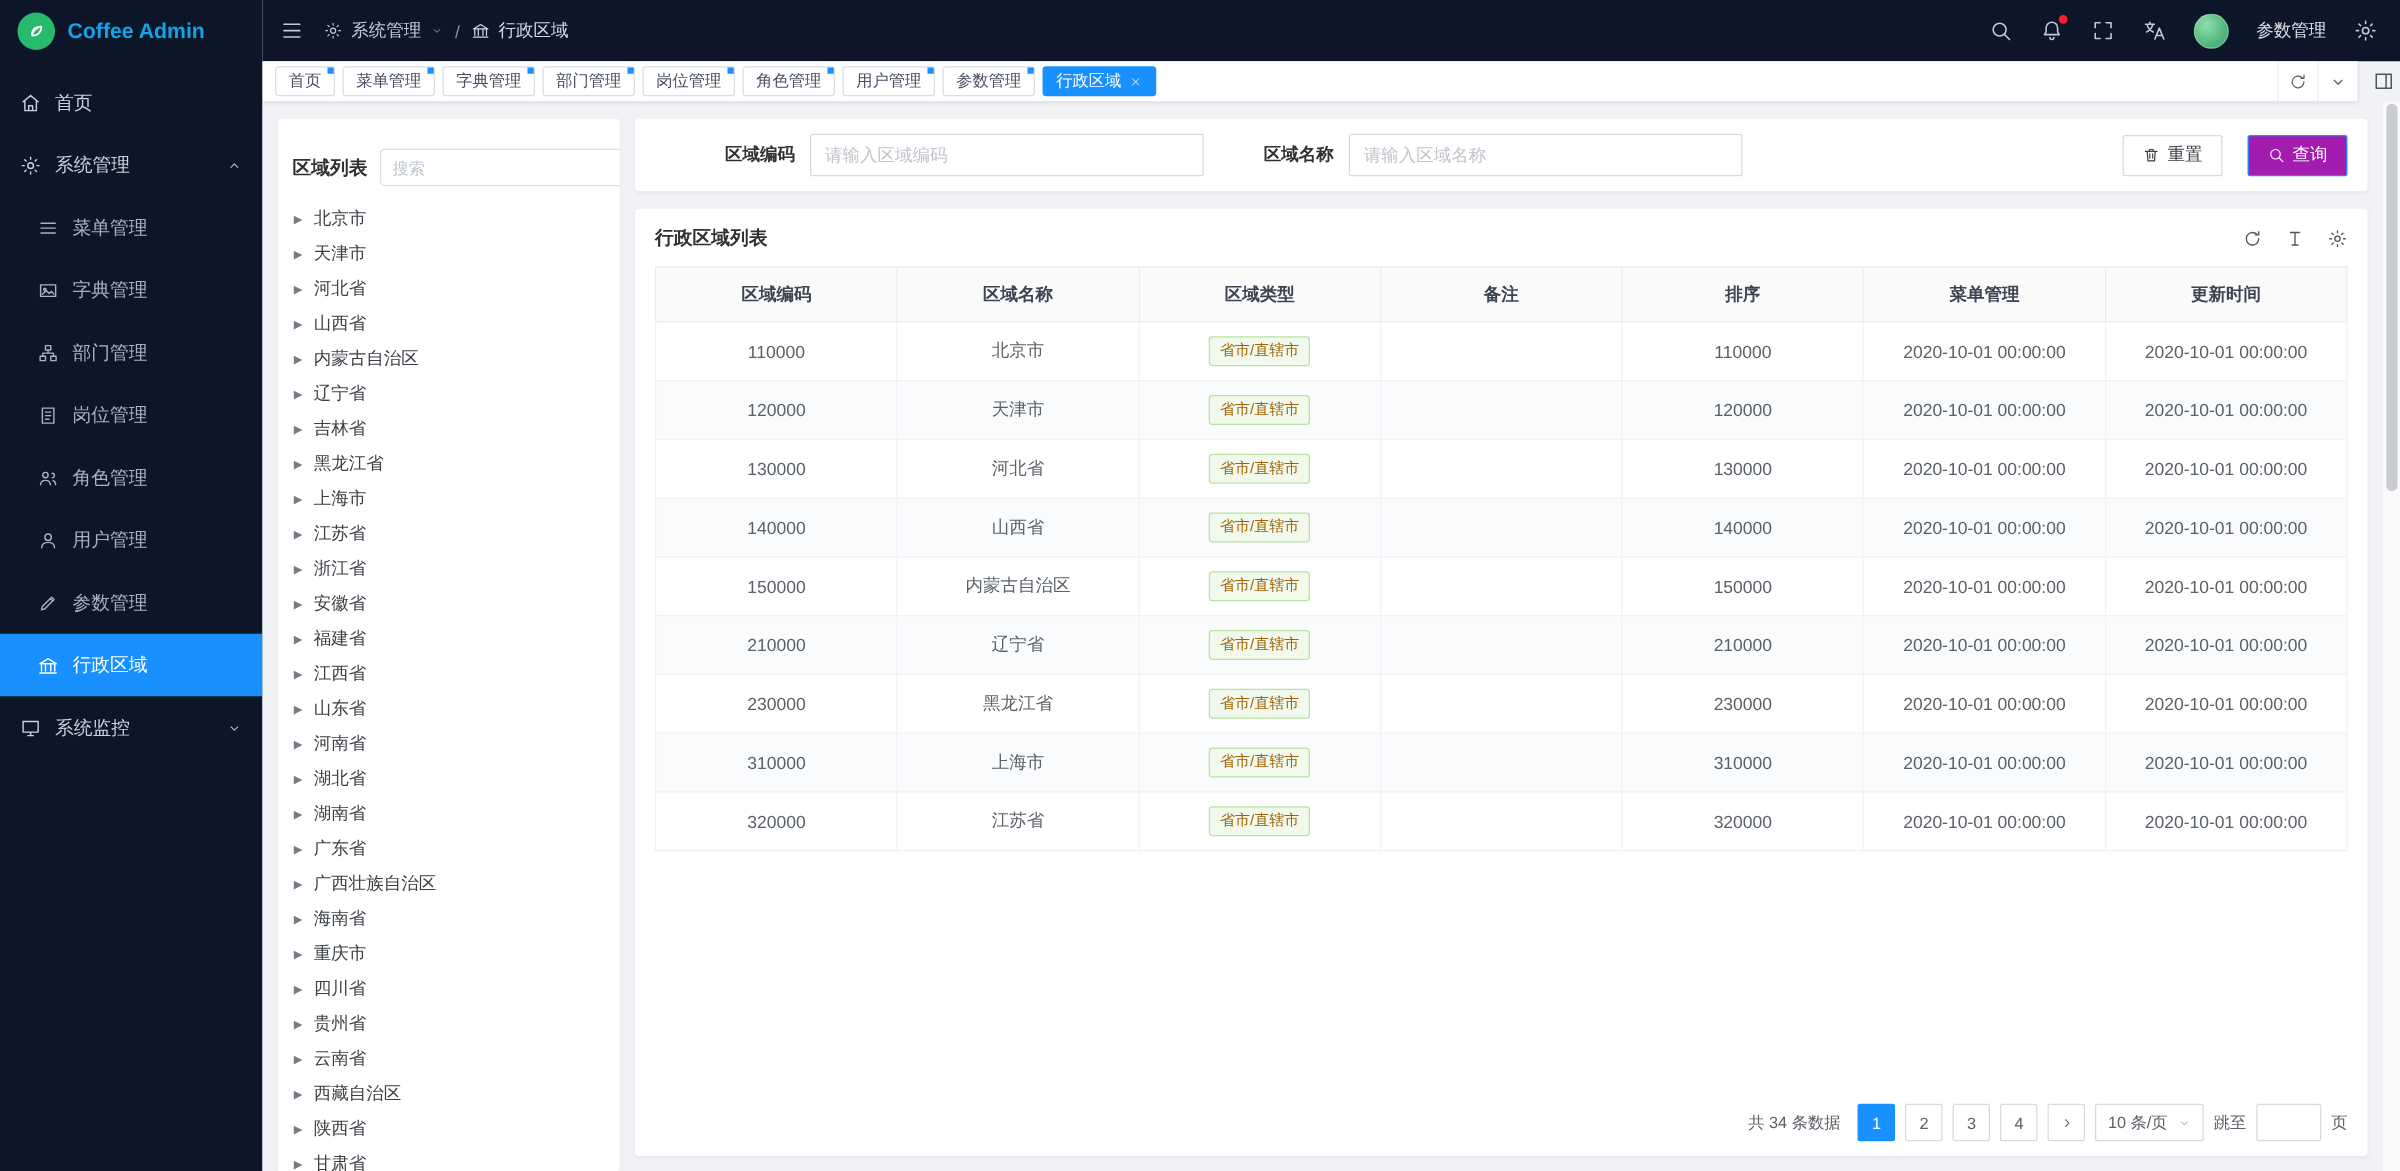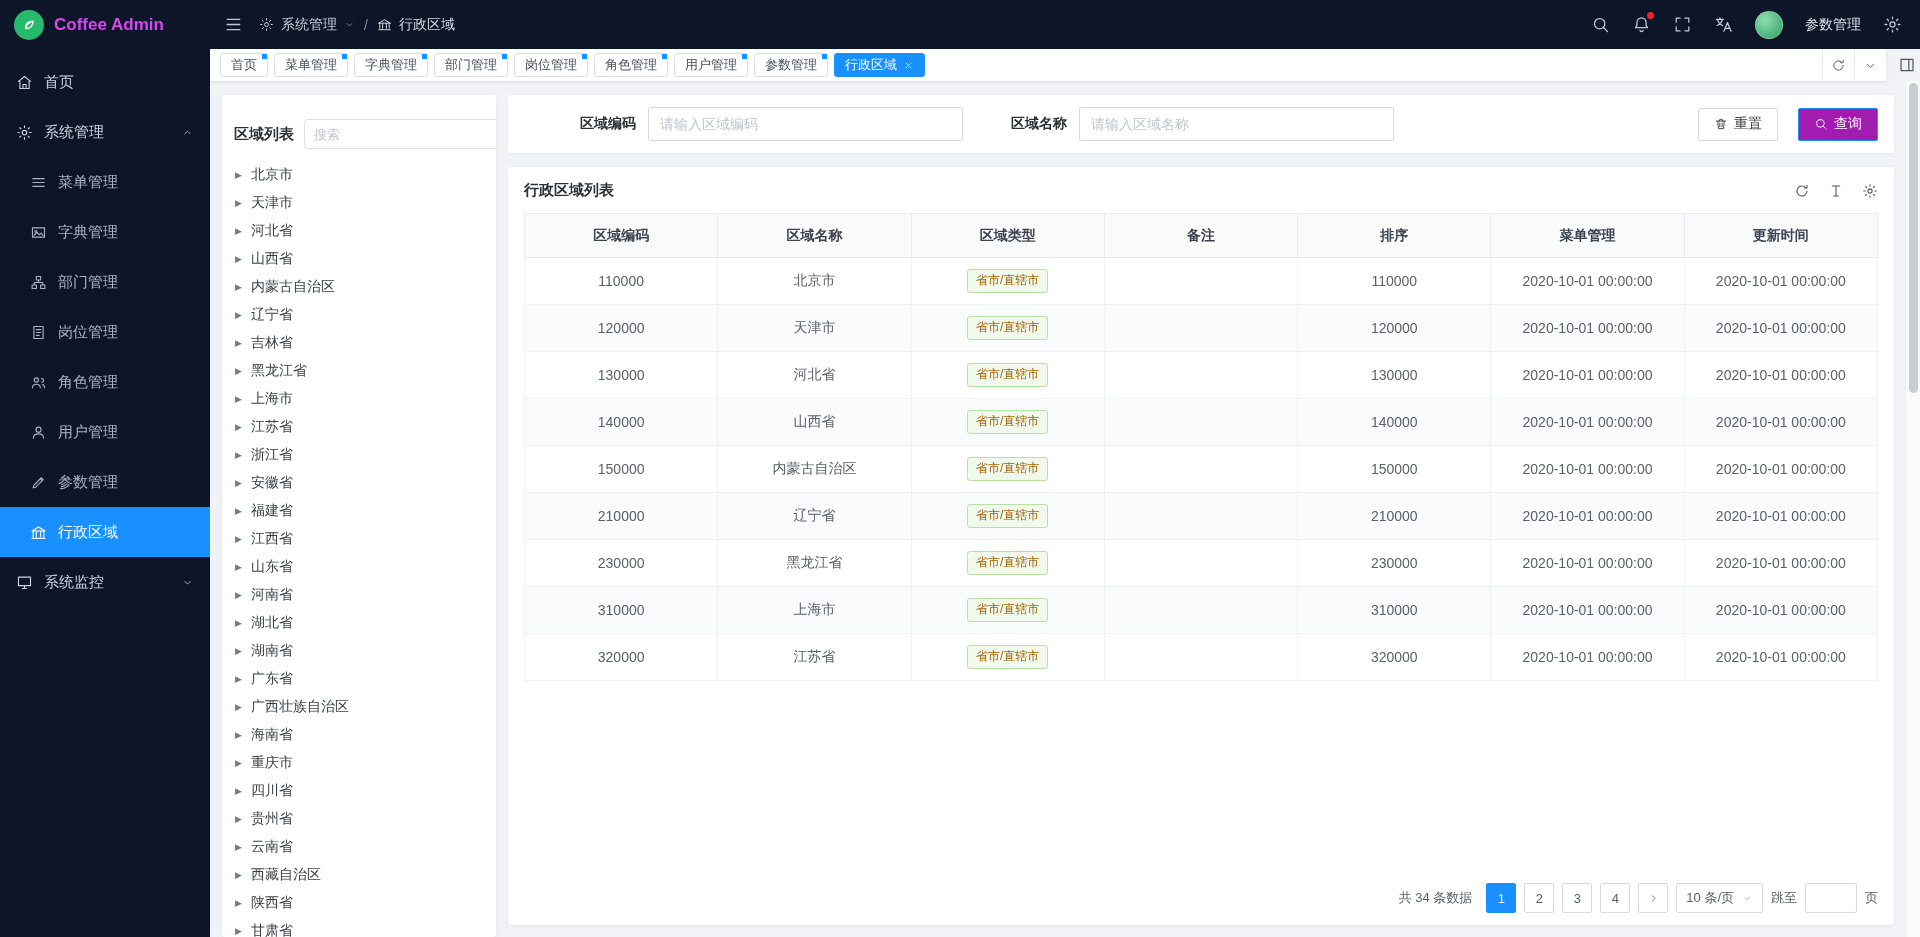--- a/index.html
+++ b/index.html
@@ -10,21 +10,21 @@
 
 
 [data-icon]{display:inline-flex;width:16px;height:16px;flex:none}
 [data-icon] svg{width:100%;height:100%;fill:none;stroke:currentColor;stroke-width:1.6;stroke-linecap:round;stroke-linejoin:round}
 
 
 .sidebar{width:210px;flex:none;background:#0c1628;display:flex;flex-direction:column;overflow:hidden}
 .logo{height:49px;display:flex;align-items:center;gap:10px;padding:0 14px;flex:none;cursor:pointer}
 .logo-mark{width:30px;height:30px;border-radius:50%;background:#27b96c;display:flex;align-items:center;justify-content:center;flex:none}
 .logo-mark svg{width:18px;height:18px;fill:none;stroke:#fff;stroke-width:1.8;stroke-linecap:round;stroke-linejoin:round}
-.logo-text{color:#d946ef;font-size:17px;font-weight:700;white-space:nowrap}
+.logo-text{color:#0ea5e9;font-size:17px;font-weight:700;white-space:nowrap}
 .menu{flex:1;padding-top:8px;overflow:hidden}
 .menu-item{height:50px;display:flex;align-items:center;gap:11px;padding:0 16px;font-size:15px;color:#ccd2dd;cursor:pointer;white-space:nowrap}
 .menu-item [data-icon]{width:17px;height:17px}
 .menu-item.child{padding-left:30px;color:#aab2c1}
 .menu-item.active{background:#1890ff;color:#fff}
 .menu-item .arrow{margin-left:auto;width:13px;height:13px;opacity:.9}
 
 
 .main{flex:1;display:flex;flex-direction:column;min-width:0;position:relative}
 

